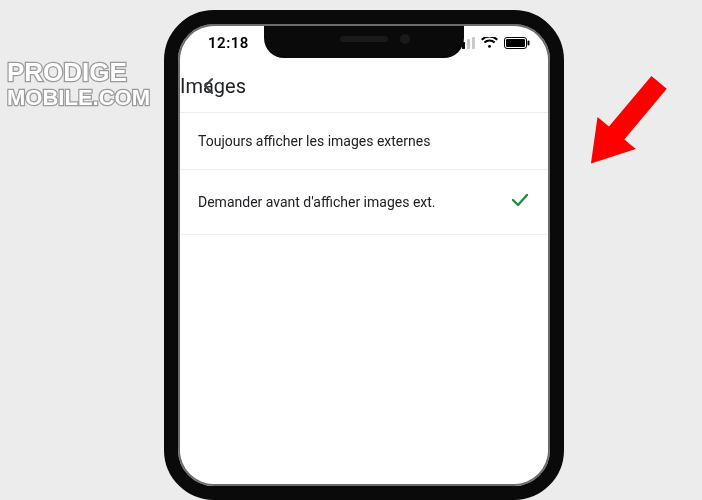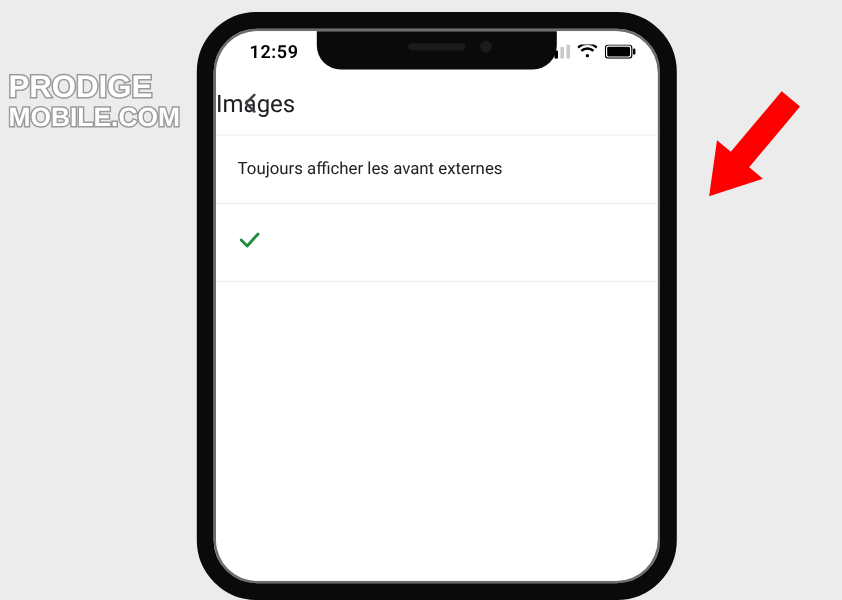--- a/index.html
+++ b/index.html
@@ -150,21 +150,21 @@
     <text x="0" y="50" font-family="Arial Black, Arial, sans-serif" font-size="22" font-weight="900" fill="#ffffff" stroke="#9a9a9a" stroke-width="2.5" paint-order="stroke">MOBILE.COM</text>
   </svg>
 </div>
 
 <div class="phone-wrap">
   <div class="phone-frame">
     <div class="phone-inner">
       <div class="notch"></div>
 
       <div class="status-bar">
-        <span class="status-time">12:59</span>
+        <span class="status-time">12:18</span>
         <span class="status-icons">
           <svg width="18" height="12" viewBox="0 0 18 12">
             <rect x="0" y="8" width="3" height="4" rx="0.8" fill="#000"></rect>
             <rect x="5" y="5" width="3" height="7" rx="0.8" fill="#000"></rect>
             <rect x="10" y="2" width="3" height="10" rx="0.8" fill="#c9c9c9"></rect>
             <rect x="15" y="0" width="3" height="12" rx="0.8" fill="#c9c9c9"></rect>
           </svg>
           <svg width="17" height="12" viewBox="0 0 17 12">
             <path d="M8.5 10.8a1.4 1.4 0 100-2.8 1.4 1.4 0 000 2.8z" fill="#000"></path>
             <path d="M4.2 6.2a6.3 6.3 0 018.6 0l1.5-1.5a8.4 8.4 0 00-11.6 0l1.5 1.5z" fill="#000"></path>
@@ -183,24 +183,25 @@
           <svg width="20" height="20" viewBox="0 0 20 20">
             <path d="M13 3 L6 10 L13 17" stroke="#3c4043" stroke-width="2" fill="none" stroke-linecap="round" stroke-linejoin="round"></path>
           </svg>
         </div>
         <div class="nav-title">Images</div>
       </div>
 
       <div class="divider"></div>
 
       <div class="option-row">
-        <span class="option-label">Toujours afficher les avant externes</span>
+        <span class="option-label">Toujours afficher les images externes</span>
       </div>
 
       <div class="option-row">
+        <span class="option-label">Demander avant d'afficher images ext.</span>
         <span class="check">
           <svg width="20" height="20" viewBox="0 0 20 20">
             <path d="M3 10 L8 15 L17 5" stroke="#1e8e3e" stroke-width="2.4" fill="none" stroke-linecap="round" stroke-linejoin="round"></path>
           </svg>
         </span>
       </div>
 
     </div>
   </div>
 </div>

